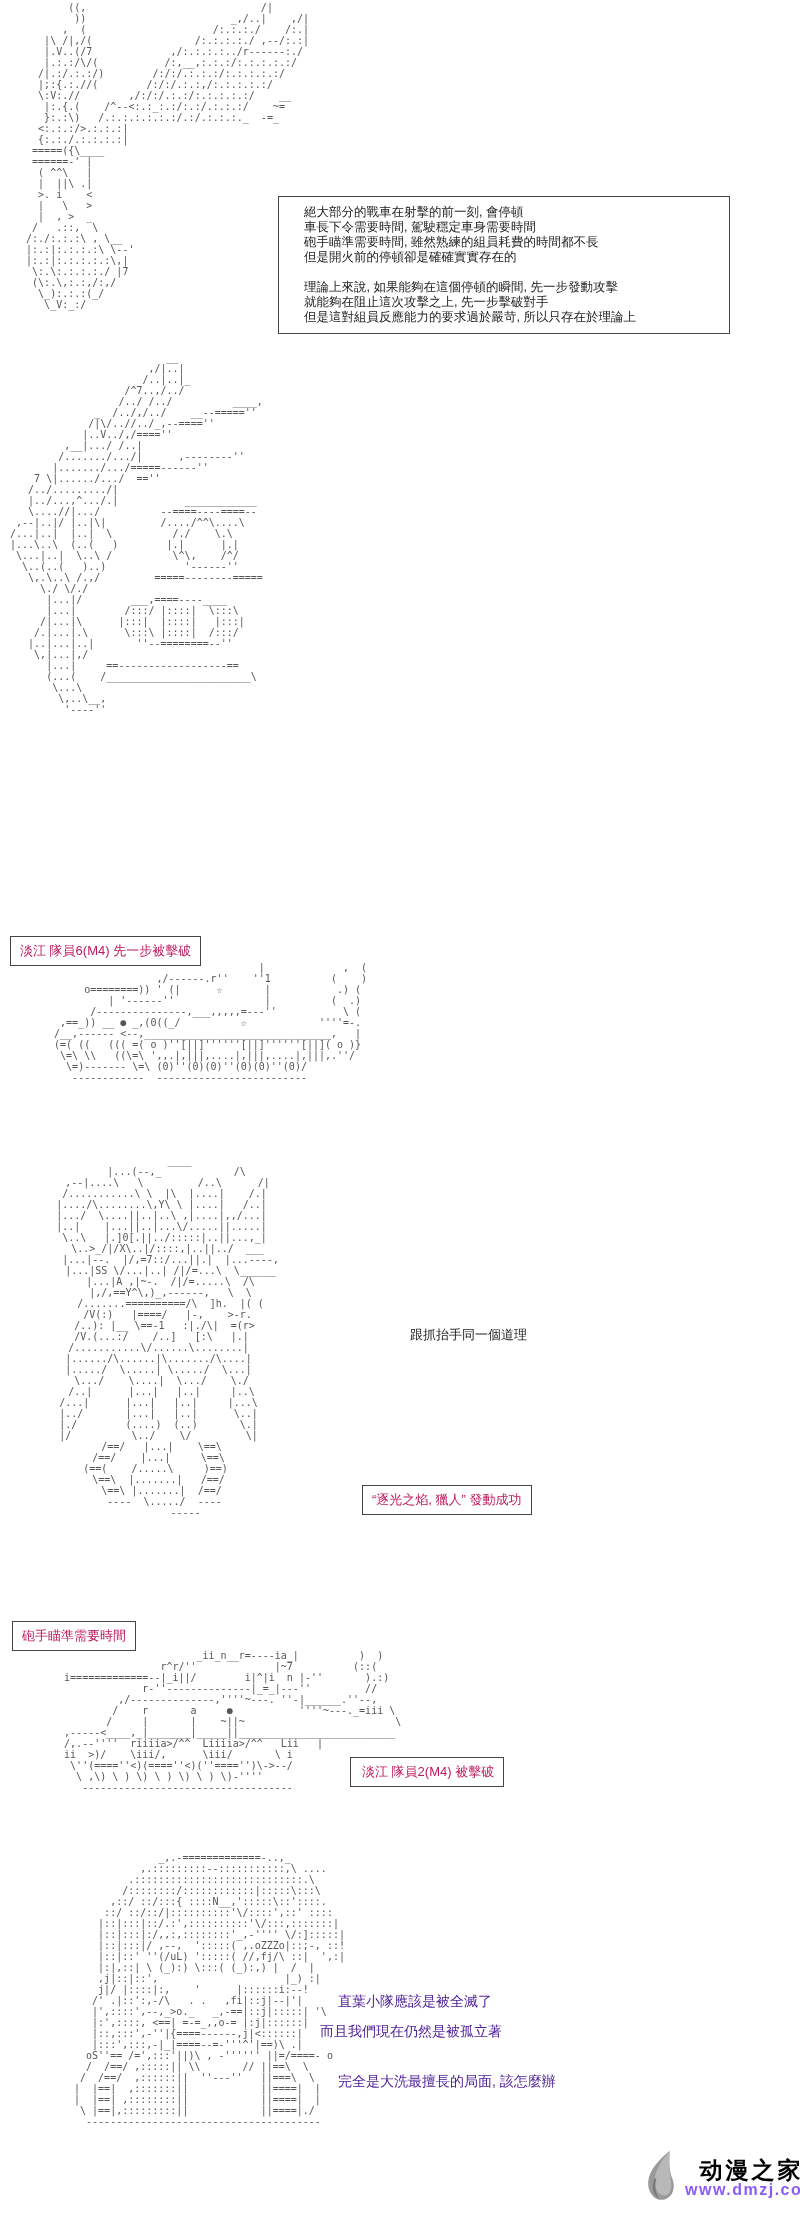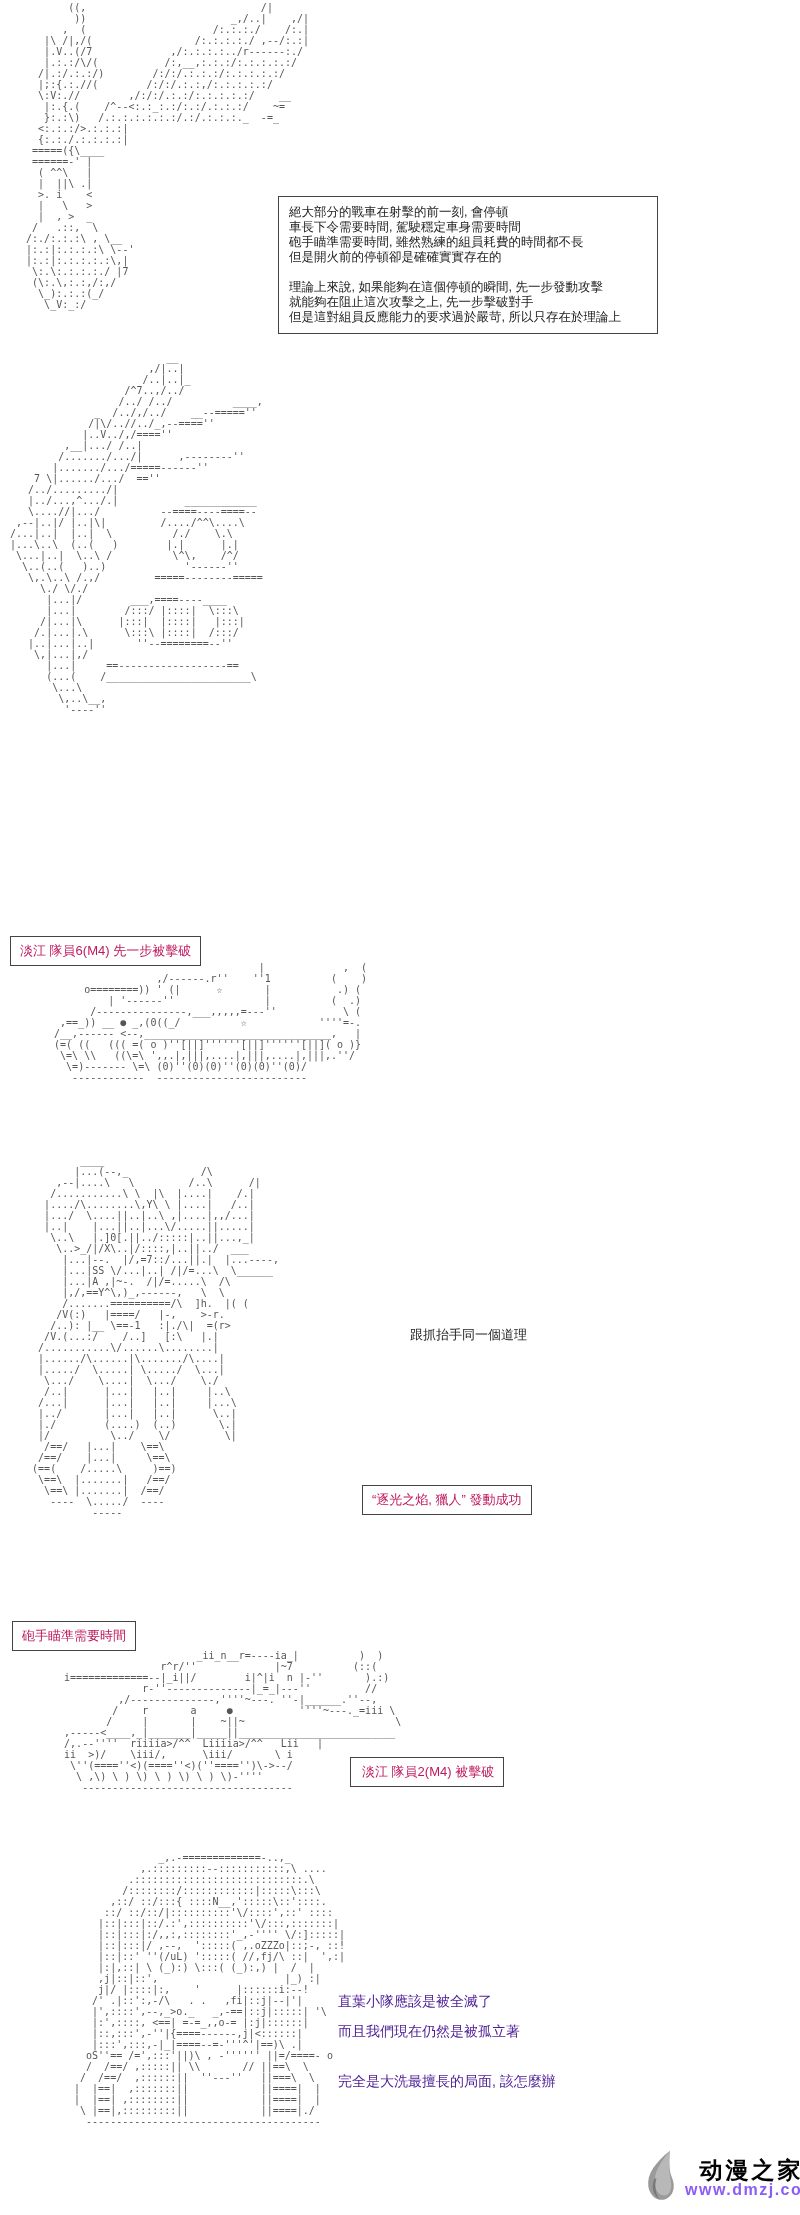--- a/index.html
+++ b/index.html
@@ -25,24 +25,24 @@
     border:1px solid #444;
     background:#fff;
     padding:5px 9px;
     font-size:13px;
     color:#be185d;
     white-space:nowrap;
   }
   .narration-box{
     position:absolute;
     left:278px;top:196px;
-    width:380px;
+    width:452px;
     border:1px solid #444;
     background:#fff;
-    padding:8px 10px;
+    padding:8px 25px;
     font-size:12.5px;
     line-height:15px;
     color:#222;
     white-space:pre;
     box-sizing:border-box;
   }
   .free-text{
     position:absolute;
     font-size:13px;
     color:#222;
@@ -161,21 +161,21 @@
         o========)) ' (|      ☆       |           .) (
             | '------''               |          (  .)
          /---------------,___,,,,,=---''           \ (
     ,==_)) __ ● _,(0((_/          ☆            ''''=-.
    /__,------ &lt;--,_______________________________,   |
    (=( ((   ((( =( o )''[||]''''''[||]''''''[||]( o )}
     \=\ \\   ((\=\ ',,.|,|||,....|,|||,....|,|||,.''/
      \=)------- \=\ (0)''(0)(0)''(0)(0)''(0)/
       ------------  -------------------------</pre>
 
-  <pre class="art" style="left:8px;top:1155px;">            ____
+  <pre class="art" style="left:8px;top:1155px;text-align:center;">            ____
            |...(--,_            /\
         ,--|....\   \         /..\      /|
        /...........\ \  |\  |....|    /.|
       |..../\........\,Y\ \ |....|   /..|
       |.../  \....||..|..\ ,|....|,,/...|
       |..|    |...||..|...\/.....||.....|
        \..\   |.]0[.||../:::::|..||...,_|
         \..&gt;_/|/X\..|/::::,|..||../  ___
          |...|--.  |/,=7::/...||.|  |...----,
          |...|SS \/...|..| /|/=...\  \______
@@ -244,21 +244,21 @@
     |:::',:::,-|_|====--=-'''^'|==)\ .|
    oS''== /=',:::'||)\ , -'''''' ||=/====- o
    /  /==/ ,:::::|| \\       // ||==\  \
   /  /==/  ,::::::||  ''---''   ||===\  \
  |  |==|  ,:::::::||            ||====|  |
  |  |==| ,::::::::||            ||====|  |
   \ |==|,:::::::::||            ||====|./
    ---------------------------------------</pre>
 
   <div class="mono-line" style="left:338px;top:1993px;">直葉小隊應該是被全滅了</div>
-  <div class="mono-line" style="left:338px;top:2023px;">而且我們現在仍然是被孤立著</div>
+  <div class="mono-line" style="left:320px;top:2023px;">而且我們現在仍然是被孤立著</div>
   <div class="mono-line" style="left:338px;top:2053px;margin-top:20px;">完全是大洗最擅長的局面, 該怎麼辦</div>
 
   <div class="watermark">
     <span>
       <svg width="34" height="58" viewBox="0 0 38 62" aria-hidden="true">
         <path d="M30 4 C14 17 4 30 6 44 C8 55 17 61 25 58 C34 55 37 44 32 33 C29 25 29 14 30 4 Z" fill="#9a9a9a"></path>
         <path d="M30 4 C21 15 13 26 13 38 C13 48 18 54 24 54 C30 54 33 46 31 37 C29 27 29 15 30 4 Z" fill="#b8b8b8"></path>
         <path d="M13 35 C9 44 11 53 18 58 C13 50 13 41 15 35 Z" fill="#777777"></path>
       </svg>
     </span>

